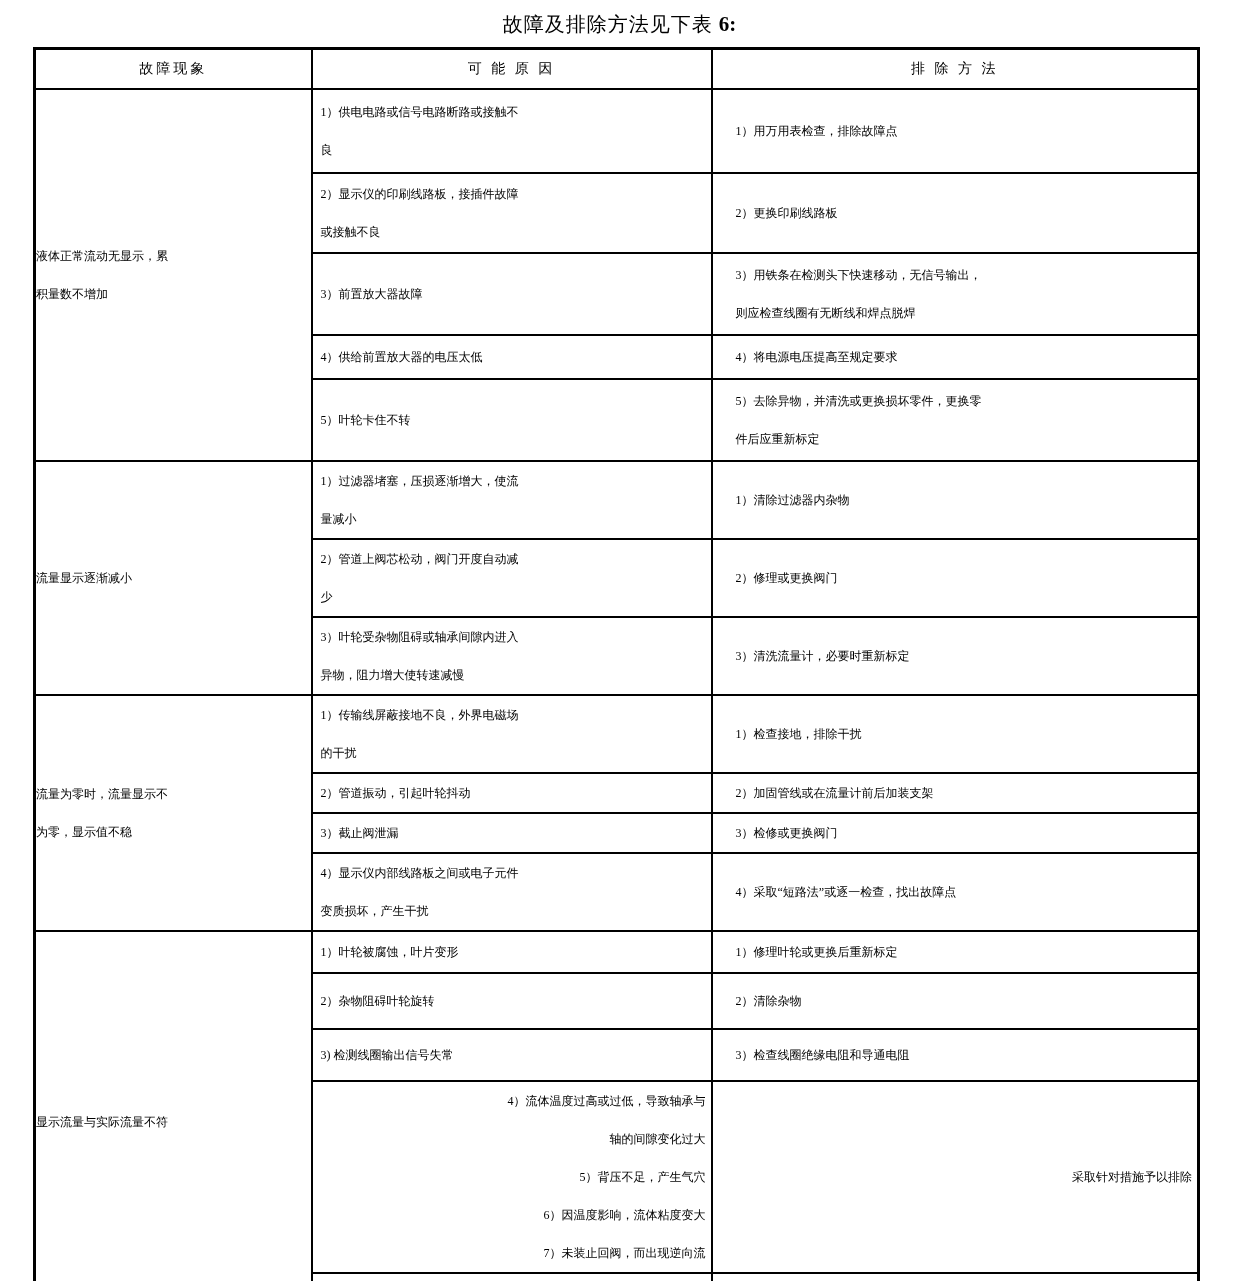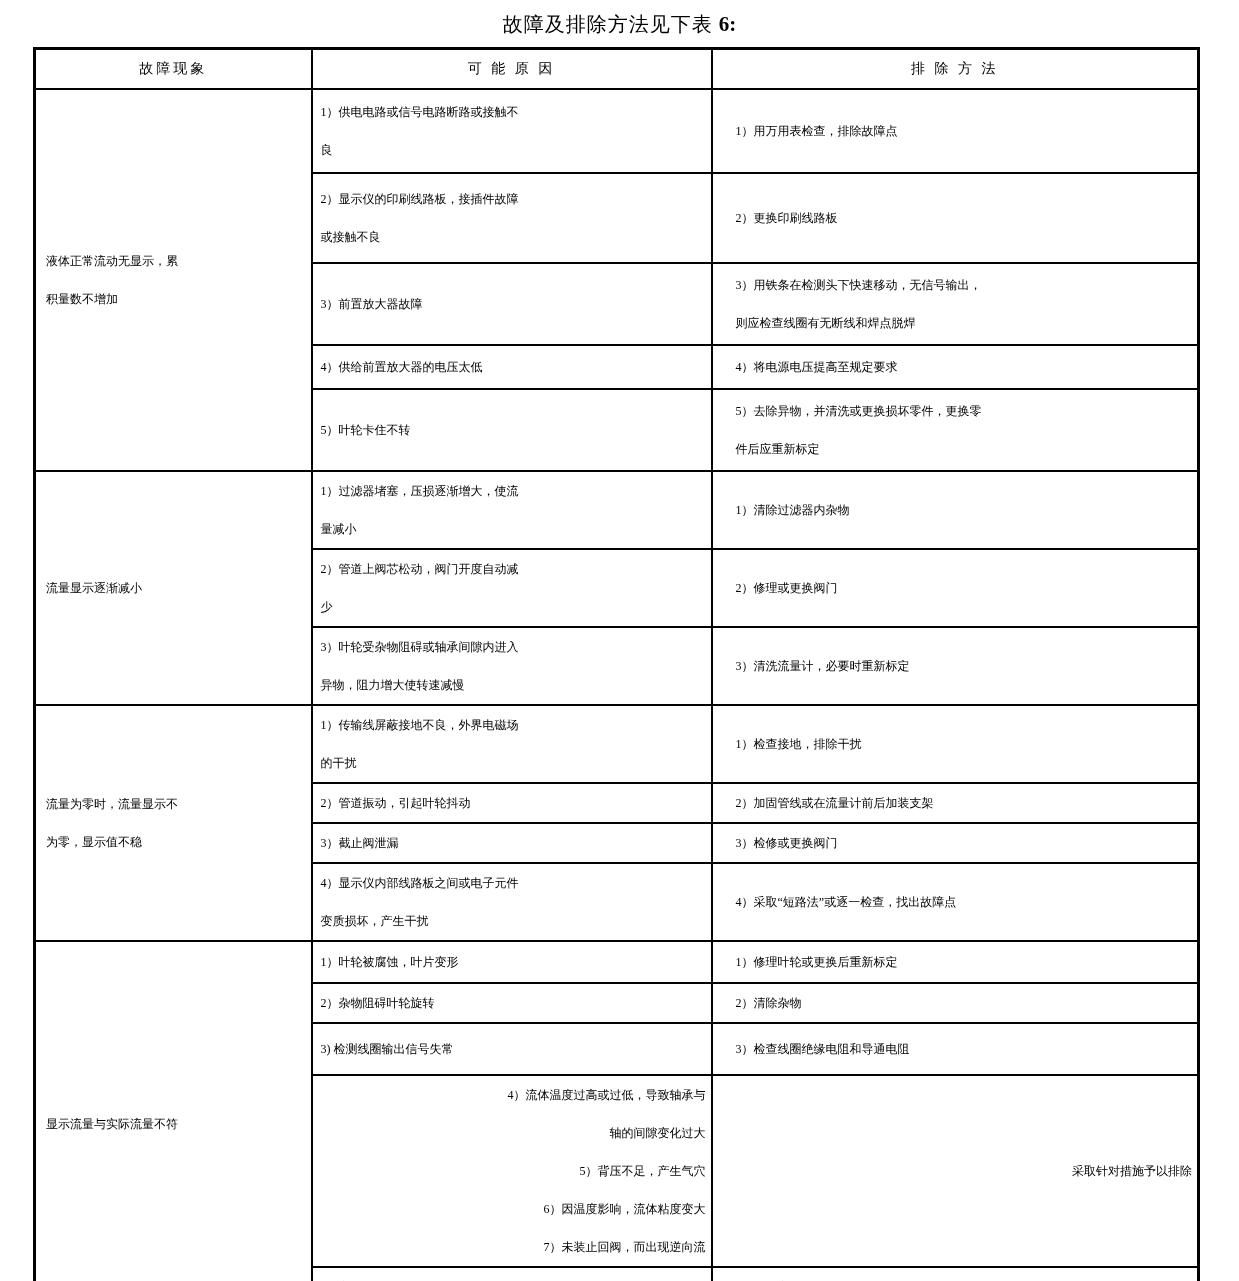--- a/index.html
+++ b/index.html
@@ -35,21 +35,21 @@
     overflow:hidden;
     padding:0;
   }
   th{
     font-weight:normal;
     text-align:center;
     letter-spacing:3px;
     font-size:14px;
     white-space:nowrap;
   }
-  td.phen{padding-left:10px;padding-right:6px;}
+  td.phen{padding-right:6px;}
   td.cause{padding-left:8px;padding-right:5px;}
   td.method{padding-left:23px;padding-right:5px;}
 </style>
 </head>
 <body>
 
 <div class="caption"><span>故障及排除方法见下表 </span><b>6:</b></div>
 
 <table class="fault">
   <colgroup>
@@ -65,21 +65,21 @@
     <th>排 除 方 法</th>
   </tr>
 
   <tr style="height:84px;">
     <td class="phen" rowspan="5">液体正常流动无显示，累
 积量数不增加</td>
     <td class="cause">1）供电电路或信号电路断路或接触不
 良</td>
     <td class="method">1）用万用表检查，排除故障点</td>
   </tr>
-  <tr style="height:90px;">
+  <tr style="height:80px;">
     <td class="cause">2）显示仪的印刷线路板，接插件故障
 或接触不良</td>
     <td class="method">2）更换印刷线路板</td>
   </tr>
   <tr style="height:82px;">
     <td class="cause">3）前置放大器故障</td>
     <td class="method">3）用铁条在检测头下快速移动，无信号输出，
 则应检查线圈有无断线和焊点脱焊</td>
   </tr>
   <tr style="height:44px;">
@@ -128,21 +128,21 @@
     <td class="cause">4）显示仪内部线路板之间或电子元件
 变质损坏，产生干扰</td>
     <td class="method">4）采取“短路法”或逐一检查，找出故障点</td>
   </tr>
 
   <tr style="height:42px;">
     <td class="phen" rowspan="5">显示流量与实际流量不符</td>
     <td class="cause">1）叶轮被腐蚀，叶片变形</td>
     <td class="method">1）修理叶轮或更换后重新标定</td>
   </tr>
-  <tr style="height:40px;">
+  <tr style="height:56px;">
     <td class="cause">2）杂物阻碍叶轮旋转</td>
     <td class="method">2）清除杂物</td>
   </tr>
   <tr style="height:52px;margin-left:12px;">
     <td class="cause">3) 检测线圈输出信号失常</td>
     <td class="method">3）检查线圈绝缘电阻和导通电阻</td>
   </tr>
   <tr style="height:188px;text-align:right;">
     <td class="cause">4）流体温度过高或过低，导致轴承与
 轴的间隙变化过大

